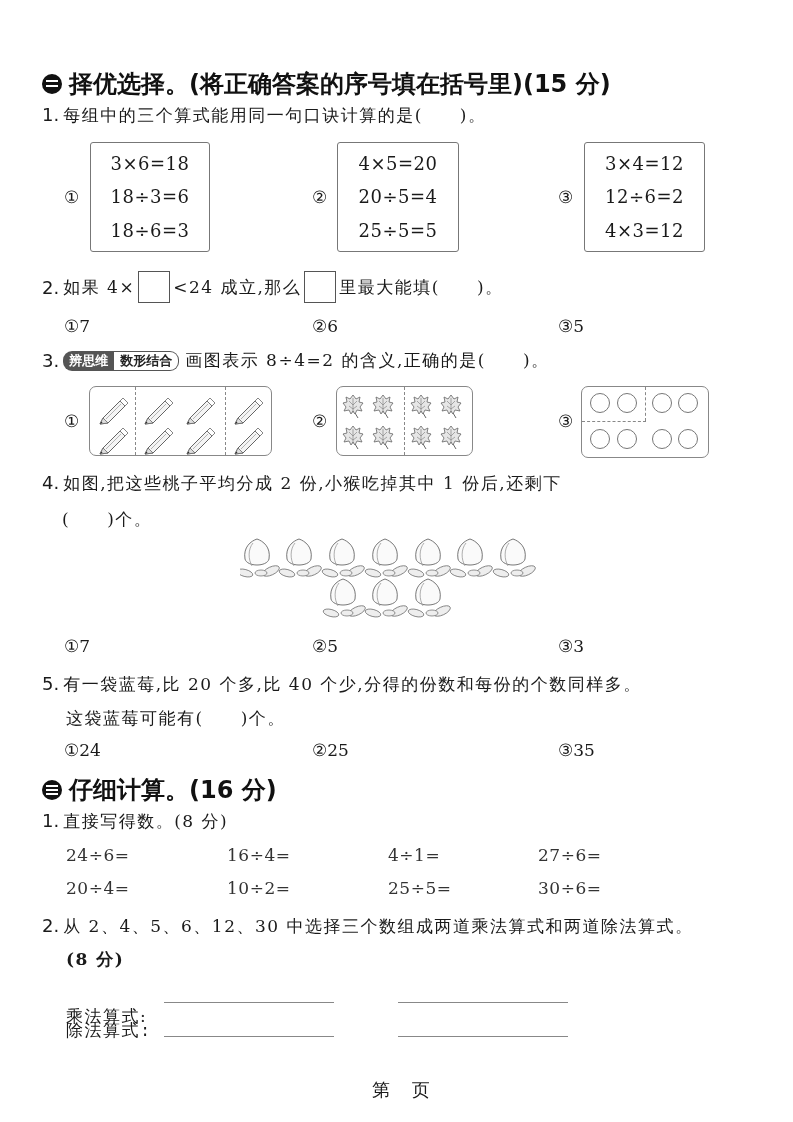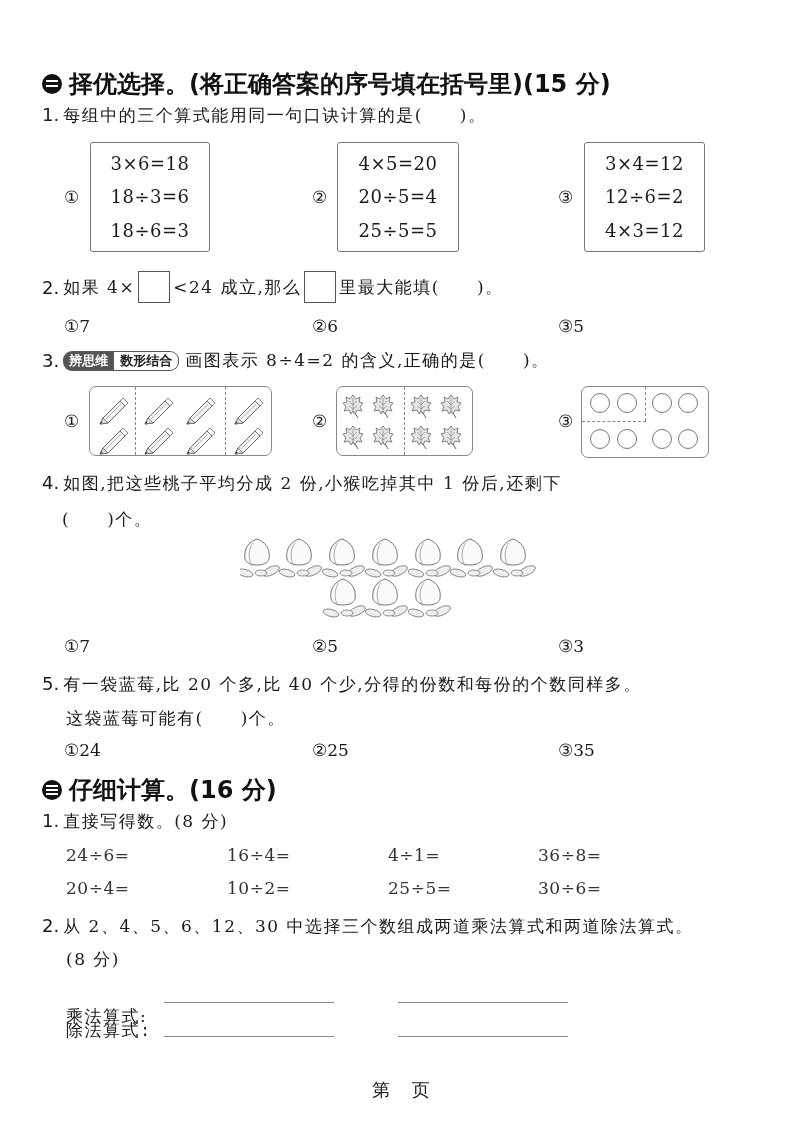--- a/index.html
+++ b/index.html
@@ -236,31 +236,31 @@
   <span>仔细计算。(16 分)</span>
 </div>
 
 <div class="abs q-text" style="left:42px; top:810px;">
   <span class="q-num">1.</span><span>直接写得数。(8 分)</span>
 </div>
 
 <span class="abs calc" style="left:66px; top:845px;">24÷6=</span>
 <span class="abs calc" style="left:227px; top:845px;">16÷4=</span>
 <span class="abs calc" style="left:388px; top:845px;">4÷1=</span>
-<span class="abs calc" style="left:538px; top:845px;">36÷8=</span>
+<span class="abs calc" style="left:538px; top:845px;">27÷6=</span>
 
 <span class="abs calc" style="left:66px; top:878px;">20÷4=</span>
 <span class="abs calc" style="left:227px; top:878px;">10÷2=</span>
 <span class="abs calc" style="left:388px; top:878px;">25÷5=</span>
 <span class="abs calc" style="left:538px; top:878px;">30÷6=</span>
 
 <div class="abs q-text" style="left:42px; top:915px;">
   <span class="q-num">2.</span><span>从 2、4、5、6、12、30 中选择三个数组成两道乘法算式和两道除法算式。</span>
 </div>
-<div class="abs q-text" style="left:66px; top:948px;">(8 分)</div>
+<div class="abs q-text" style="left:66px; top:948px;font-weight:bold;">(8 分)</div>
 
 <div class="abs q-text" style="left:66px; top:985px;margin-top:20px;">乘法算式:</div>
 <div class="line-blank" style="left:164px; top:1002px; width:170px;"></div>
 <div class="line-blank" style="left:398px; top:1002px; width:170px;"></div>
 
 <div class="abs q-text" style="left:66px; top:1019px;font-family:Liberation Mono, monospace;">除法算式:</div>
 <div class="line-blank" style="left:164px; top:1036px; width:170px;"></div>
 <div class="line-blank" style="left:398px; top:1036px; width:170px;"></div>
 
 <div class="abs page-footer" style="left:372px; top:1078px;">第 页</div>

